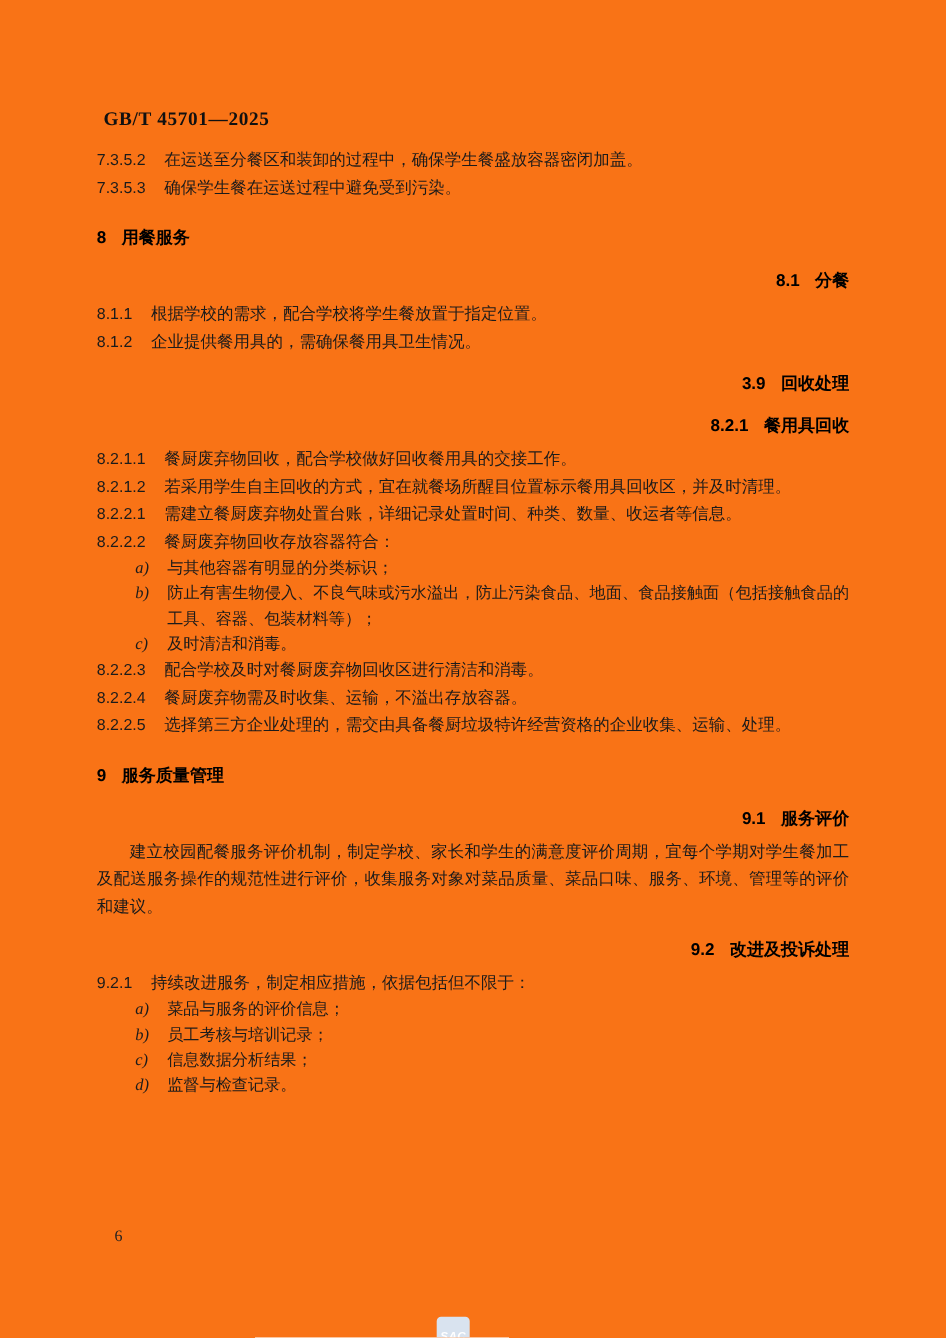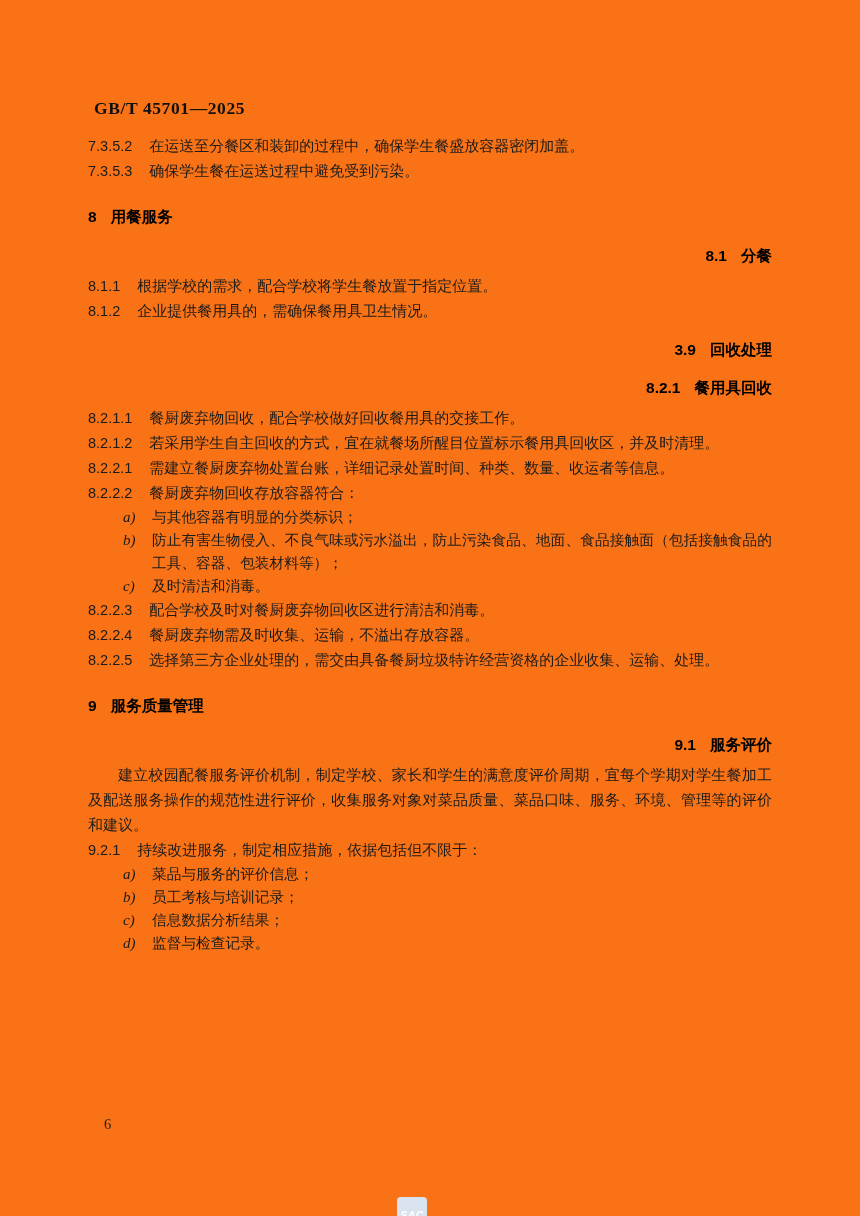--- a/index.html
+++ b/index.html
@@ -123,20 +123,21 @@
         <div class="list-item"><span class="marker">a)</span><span class="txt">与其他容器有明显的分类标识；</span></div>
         <div class="list-item"><span class="marker">b)</span><span class="txt">防止有害生物侵入、不良气味或污水溢出，防止污染食品、地面、食品接触面（包括接触食品的工具、容器、包装材料等）；</span></div>
         <div class="list-item"><span class="marker">c)</span><span class="txt">及时清洁和消毒。</span></div>
       </div>
       <div class="clause"><span class="num">8.2.2.3</span><span class="txt">配合学校及时对餐厨废弃物回收区进行清洁和消毒。</span></div>
       <div class="clause"><span class="num">8.2.2.4</span><span class="txt">餐厨废弃物需及时收集、运输，不溢出存放容器。</span></div>
       <div class="clause"><span class="num">8.2.2.5</span><span class="txt">选择第三方企业处理的，需交由具备餐厨垃圾特许经营资格的企业收集、运输、处理。</span></div>
       <div class="heading h1"><span class="num">9</span><span class="txt">服务质量管理</span></div>
       <div class="heading h2"><span class="num">9.1</span><span class="txt">服务评价</span></div>
       <div class="para">建立校园配餐服务评价机制，制定学校、家长和学生的满意度评价周期，宜每个学期对学生餐加工及配送服务操作的规范性进行评价，收集服务对象对菜品质量、菜品口味、服务、环境、管理等的评价和建议。</div>
+      <div class="heading h2"><span class="num">9.2</span><span class="txt">改进及投诉处理</span></div>
       <div class="clause"><span class="num">9.2.1</span><span class="txt">持续改进服务，制定相应措施，依据包括但不限于：</span></div>
       <div class="list">
         <div class="list-item"><span class="marker">a)</span><span class="txt">菜品与服务的评价信息；</span></div>
         <div class="list-item"><span class="marker">b)</span><span class="txt">员工考核与培训记录；</span></div>
         <div class="list-item"><span class="marker">c)</span><span class="txt">信息数据分析结果；</span></div>
         <div class="list-item"><span class="marker">d)</span><span class="txt">监督与检查记录。</span></div>
       </div>
     </div>
   <div class="page-number">6</div>
   <div class="watermark">

